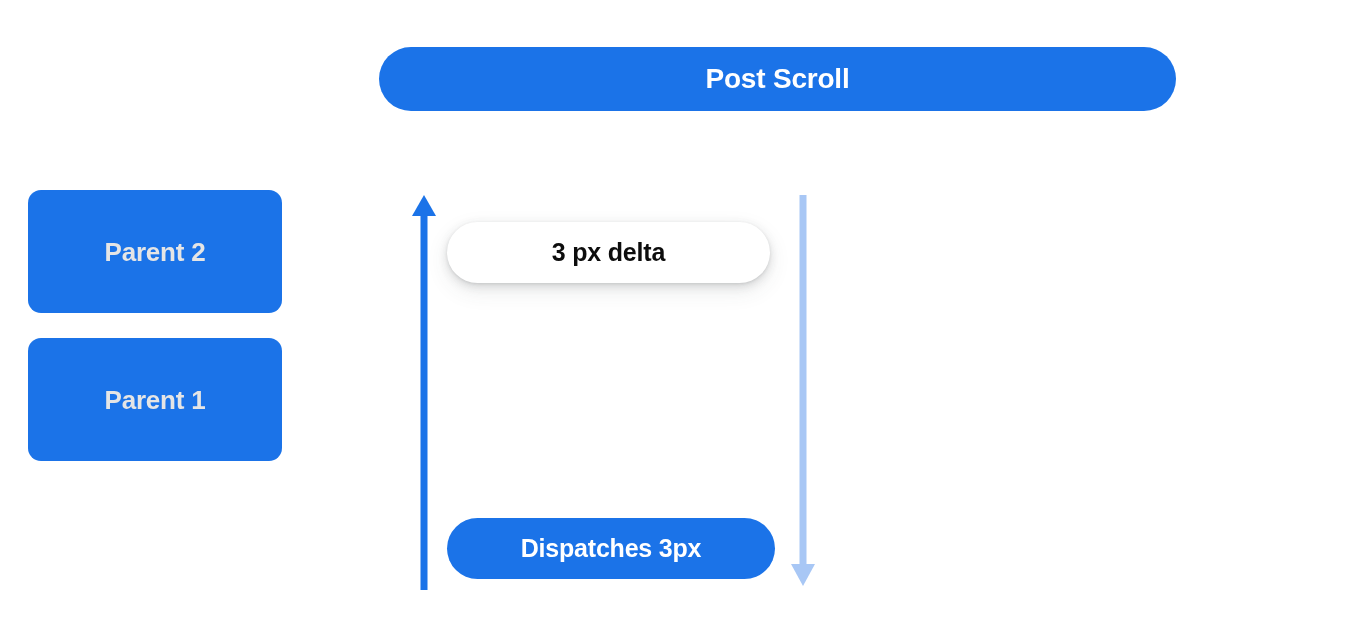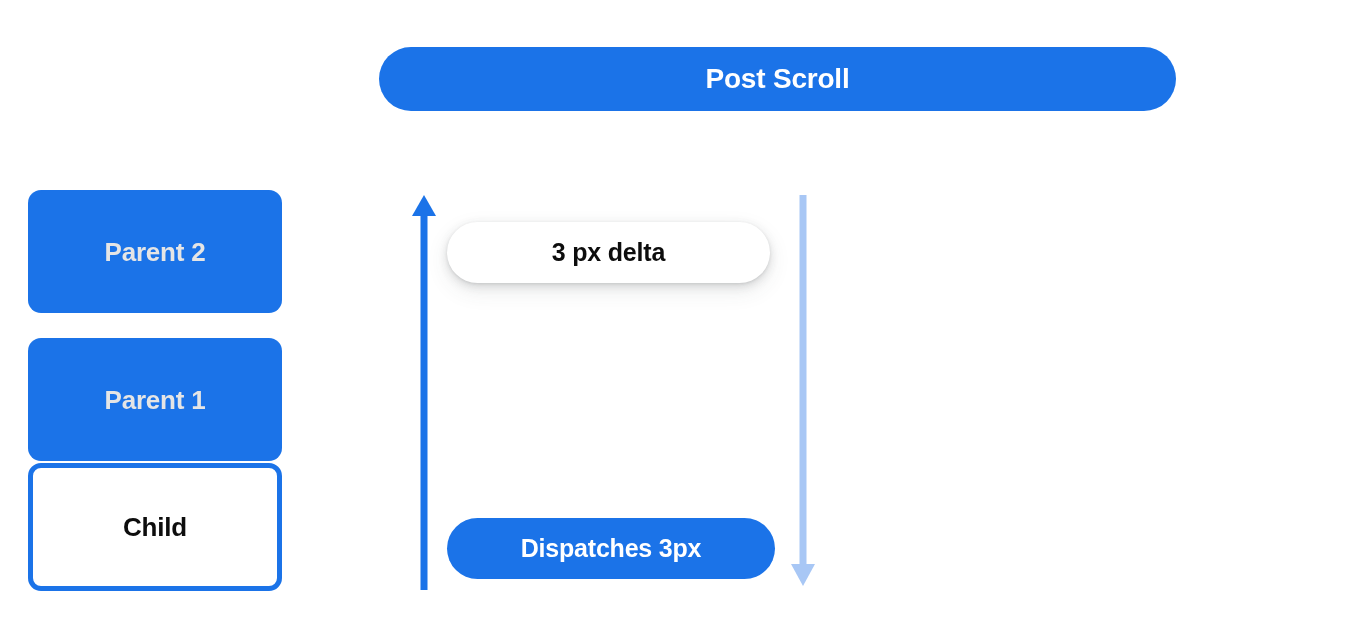--- a/index.html
+++ b/index.html
@@ -141,23 +141,20 @@
   </div>
 
   <div class="box filled" id="box-parent-2">
     <span class="box-label">Parent 2</span>
   </div>
 
   <div class="box filled" id="box-parent-1">
     <span class="box-label">Parent 1</span>
   </div>
 
-  <div class="box outlined" id="box-child">
-    <span class="box-label">Child</span>
-  </div>
 
   <svg class="arrow-svg" id="arrow-up-wrap" viewBox="0 0 38 400">
     <polygon points="19,5 31,26 7,26" fill="#1b73e8"></polygon>
     <rect x="15.5" y="24" width="7" height="376" fill="#1b73e8"></rect>
   </svg>
 
   <svg class="arrow-svg" id="arrow-down-wrap" viewBox="0 0 38 400">
     <rect x="15.5" y="5" width="7" height="371" fill="#a8c7f5"></rect>
     <polygon points="19,396 31,374 7,374" fill="#a8c7f5"></polygon>
   </svg>

